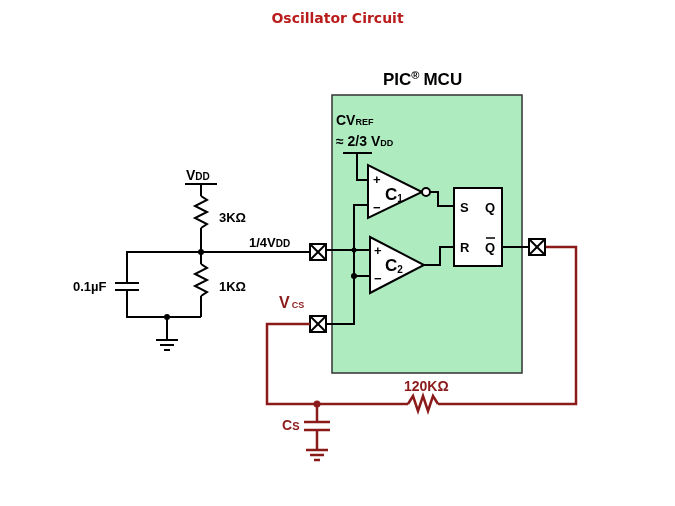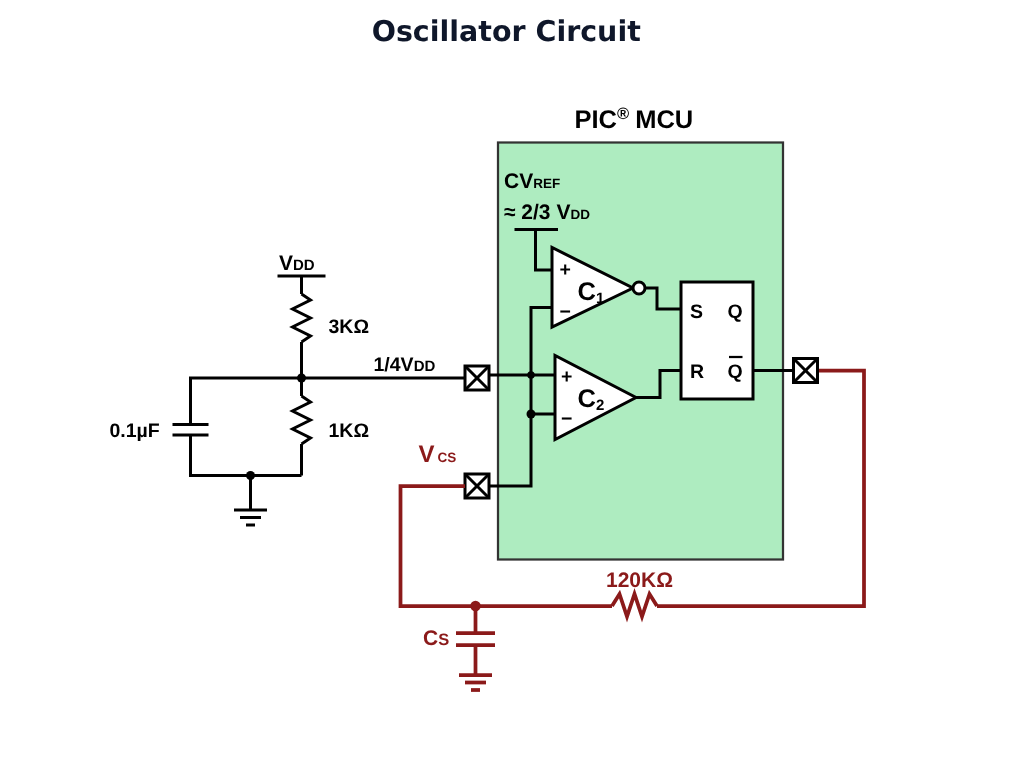--- a/index.html
+++ b/index.html
@@ -1,17 +1,17 @@
 <!DOCTYPE html>
 <html><head>
 <meta charset="utf-8">
 <style>
   html, body { margin:0; padding:0; background:#ffffff; }
   body { width:675px; height:506px; position:relative; overflow:hidden; font-family:"Liberation Sans", sans-serif; }
-  .title { position:absolute; left:0; top:10px; width:675px; text-align:center; font-family:"DejaVu Sans", sans-serif; font-weight:bold; font-size:19px; color:#0f172a; }
+  .title { position:absolute; left:0; top:10px; width:675px; text-align:center; font-family:"DejaVu Sans", sans-serif; font-weight:bold; font-size:14px; color:#b91c1c; }
   svg { position:absolute; left:0; top:0; }
   .lbl { font-family:"Liberation Sans", sans-serif; font-weight:bold; fill:#000; }
   .red { fill:#8b1a1a; }
 </style>
 </head>
 <body>
 
 <div class="title">Oscillator Circuit</div>
 
 <svg width="675" height="506" viewBox="0 0 675 506">

